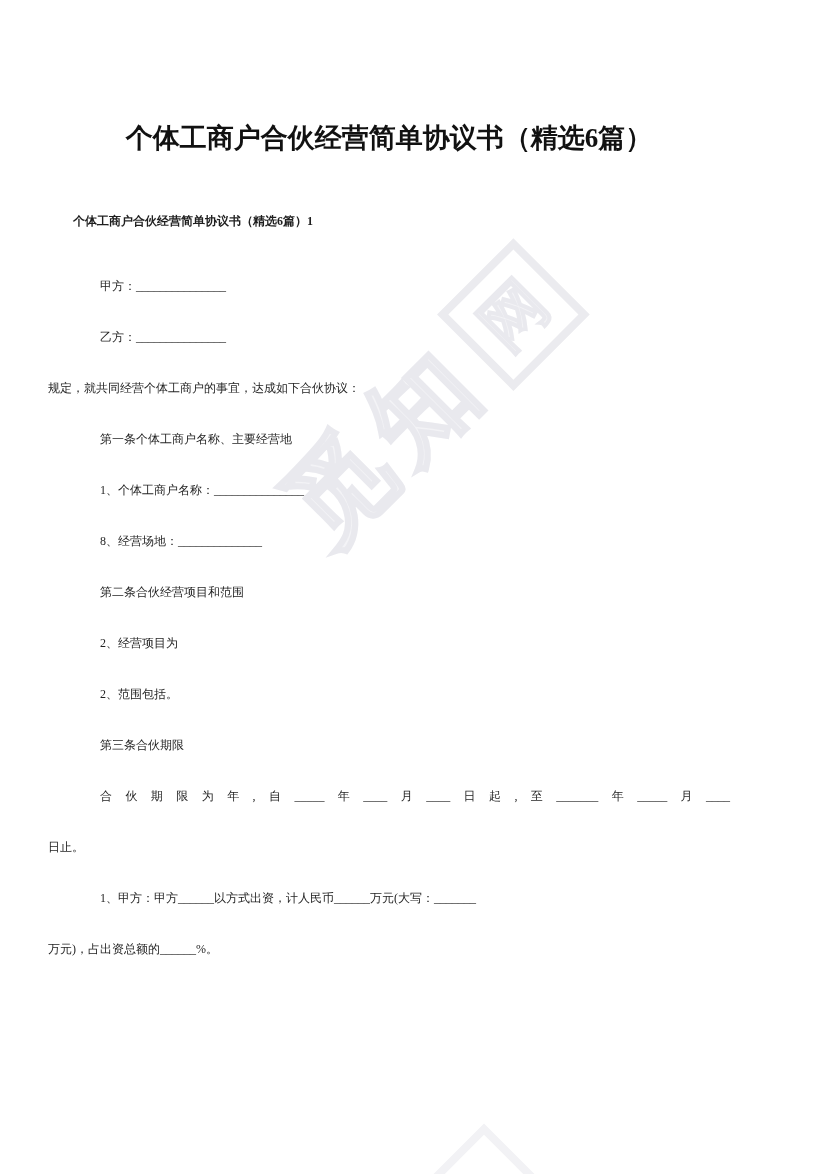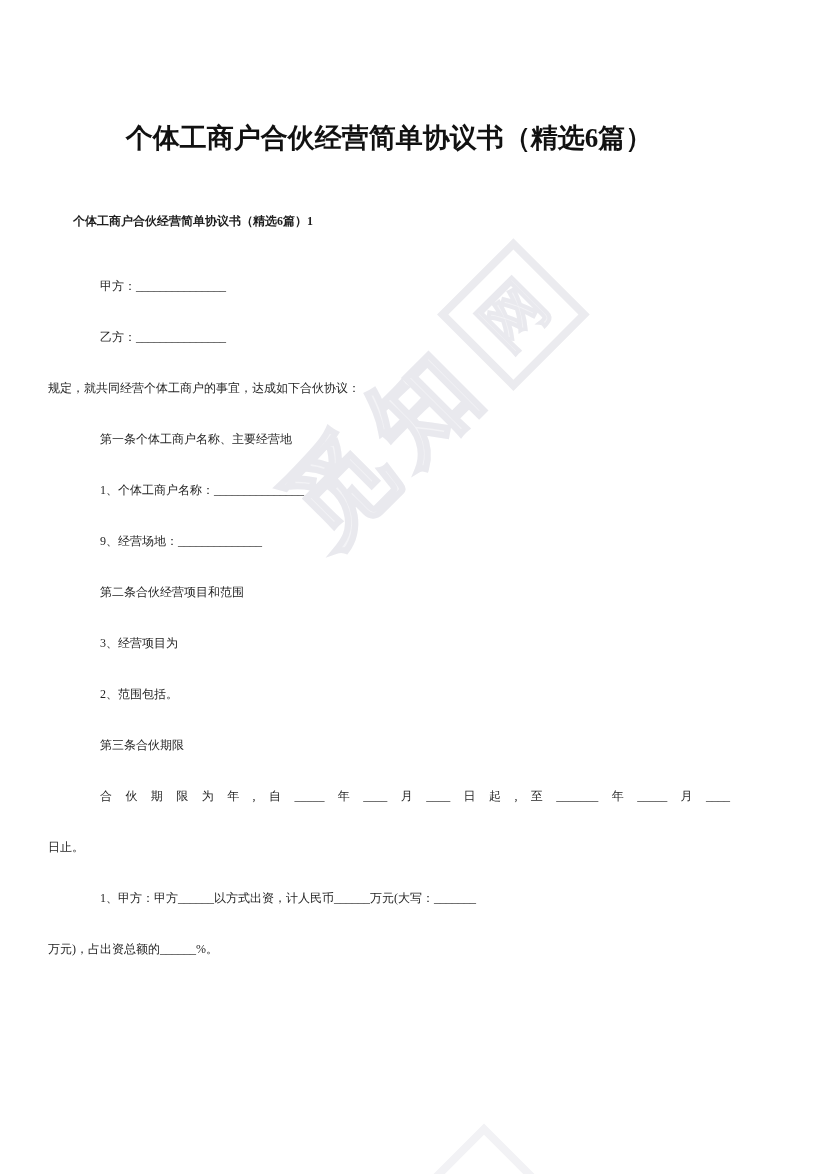--- a/index.html
+++ b/index.html
@@ -130,24 +130,24 @@
 
     <div class="section-heading">个体工商户合伙经营简单协议书（精选6篇）1</div>
 
     <div class="line indent first-gap">甲方：_______________</div>
     <div class="line indent">乙方：_______________</div>
 
     <div class="line cont">规定，就共同经营个体工商户的事宜，达成如下合伙协议：</div>
 
     <div class="line indent bold">第一条个体工商户名称、主要经营地</div>
     <div class="line indent">1、个体工商户名称：_______________</div>
-    <div class="line indent">9、经营场地：______________</div>
+    <div class="line indent">8、经营场地：______________</div>
 
     <div class="line indent bold">第二条合伙经营项目和范围</div>
-    <div class="line indent">3、经营项目为</div>
+    <div class="line indent">2、经营项目为</div>
     <div class="line indent">2、范围包括。</div>
 
     <div class="line indent bold">第三条合伙期限</div>
     <div class="line indent fill">合伙期限为年,自_____年____月____日起,至_______年_____月____</div>
     <div class="line cont">日止。</div>
 
     <div class="line indent">1、甲方：甲方______以方式出资，计人民币______万元(大写：_______</div>
     <div class="line cont">万元)，占出资总额的______%。</div>
 
   </div>

